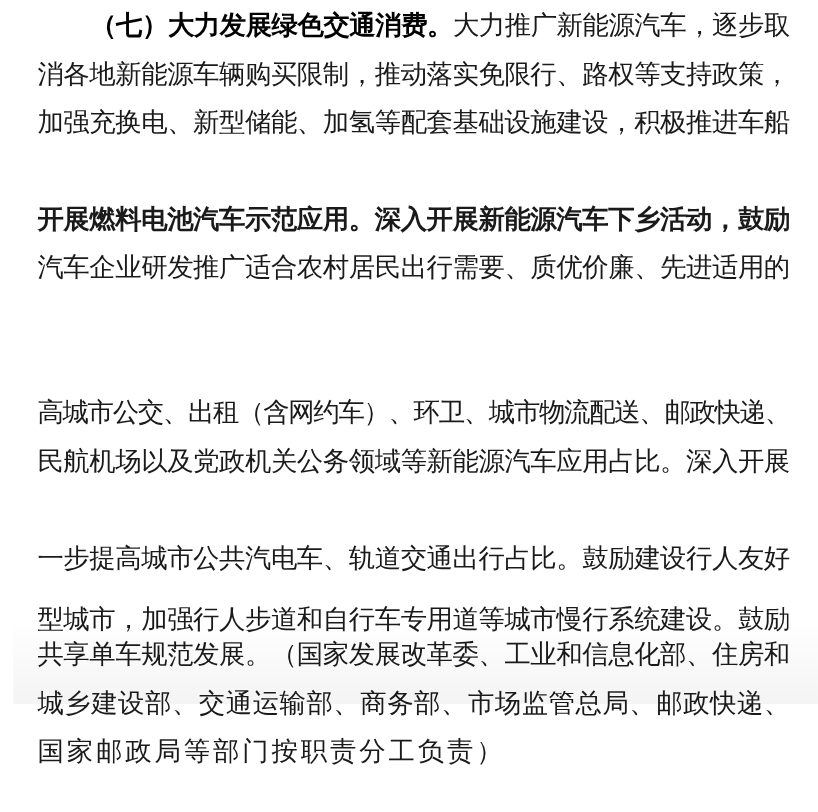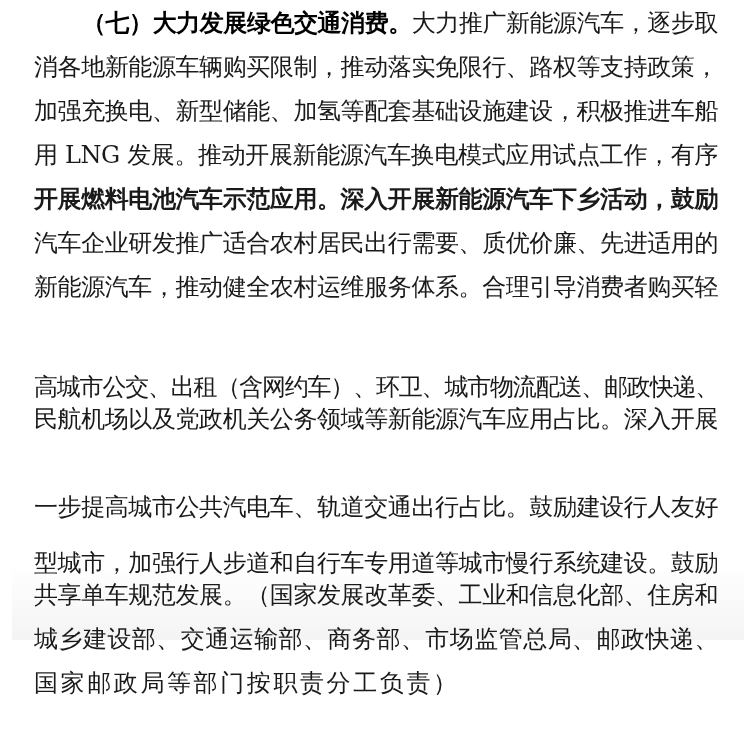--- a/index.html
+++ b/index.html
@@ -20,24 +20,22 @@
   .line.last { text-align-last: left; letter-spacing: 2.6px; }
   .bold { font-weight: bold; color: #000; }
 </style>
 </head>
 <body>
 
 <div class="page">
   <div class="line first" style="top: 8px; letter-spacing: -0.461538px;"><span class="bold">（七）大力发展绿色交通消费。</span><span>大力推广新能源汽车，逐步取</span></div>
   <div class="line" style="top: 52px; letter-spacing: -0.428571px;">消各地新能源车辆购买限制，推动落实免限行、路权等支持政策，</div>
   <div class="line" style="top: 96px; letter-spacing: -0.428571px;">加强充换电、新型储能、加氢等配套基础设施建设，积极推进车船</div>
-  <div class="line" style="top: 140px; letter-spacing: -0.366667px;">用 LNG 发展。推动开展新能源汽车换电模式应用试点工作，有序</div>
   <div class="line" style="top: 184px; letter-spacing: -0.428571px; font-weight: bold;">开展燃料电池汽车示范应用。深入开展新能源汽车下乡活动，鼓励</div>
   <div class="line" style="top: 228px; letter-spacing: -0.428571px;">汽车企业研发推广适合农村居民出行需要、质优价廉、先进适用的</div>
-  <div class="line" style="top: 272px; letter-spacing: -0.428571px;">新能源汽车，推动健全农村运维服务体系。合理引导消费者购买轻</div>
-  <div class="line" style="top: 372px; letter-spacing: -1.24138px;">高城市公交、出租（含网约车）、环卫、城市物流配送、邮政快递、</div>
+  <div class="line" style="top: 360px; letter-spacing: -1.24138px;">高城市公交、出租（含网约车）、环卫、城市物流配送、邮政快递、</div>
   <div class="line" style="top: 404px; letter-spacing: -0.428571px;">民航机场以及党政机关公务领域等新能源汽车应用占比。深入开展</div>
   <div class="line" style="top: 492px; letter-spacing: -0.428571px;">一步提高城市公共汽电车、轨道交通出行占比。鼓励建设行人友好</div>
   <div class="line" style="top: 548px; letter-spacing: -0.428571px;">型城市，加强行人步道和自行车专用道等城市慢行系统建设。鼓励</div>
   <div class="line" style="top: 580px; letter-spacing: -0.428571px;">共享单车规范发展。（国家发展改革委、工业和信息化部、住房和</div>
   <div class="line" style="top: 624px; letter-spacing: -0.428571px;">城乡建设部、交通运输部、商务部、市场监管总局、邮政快递、</div>
   <div class="line last" style="top:668px;">国家邮政局等部门按职责分工负责）</div>
 </div>
 
 </body></html>

